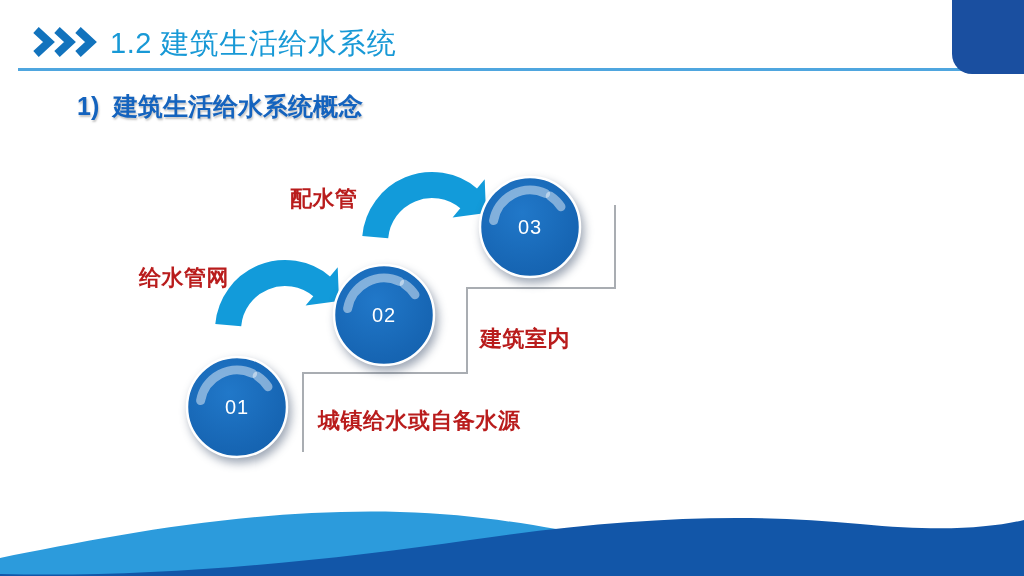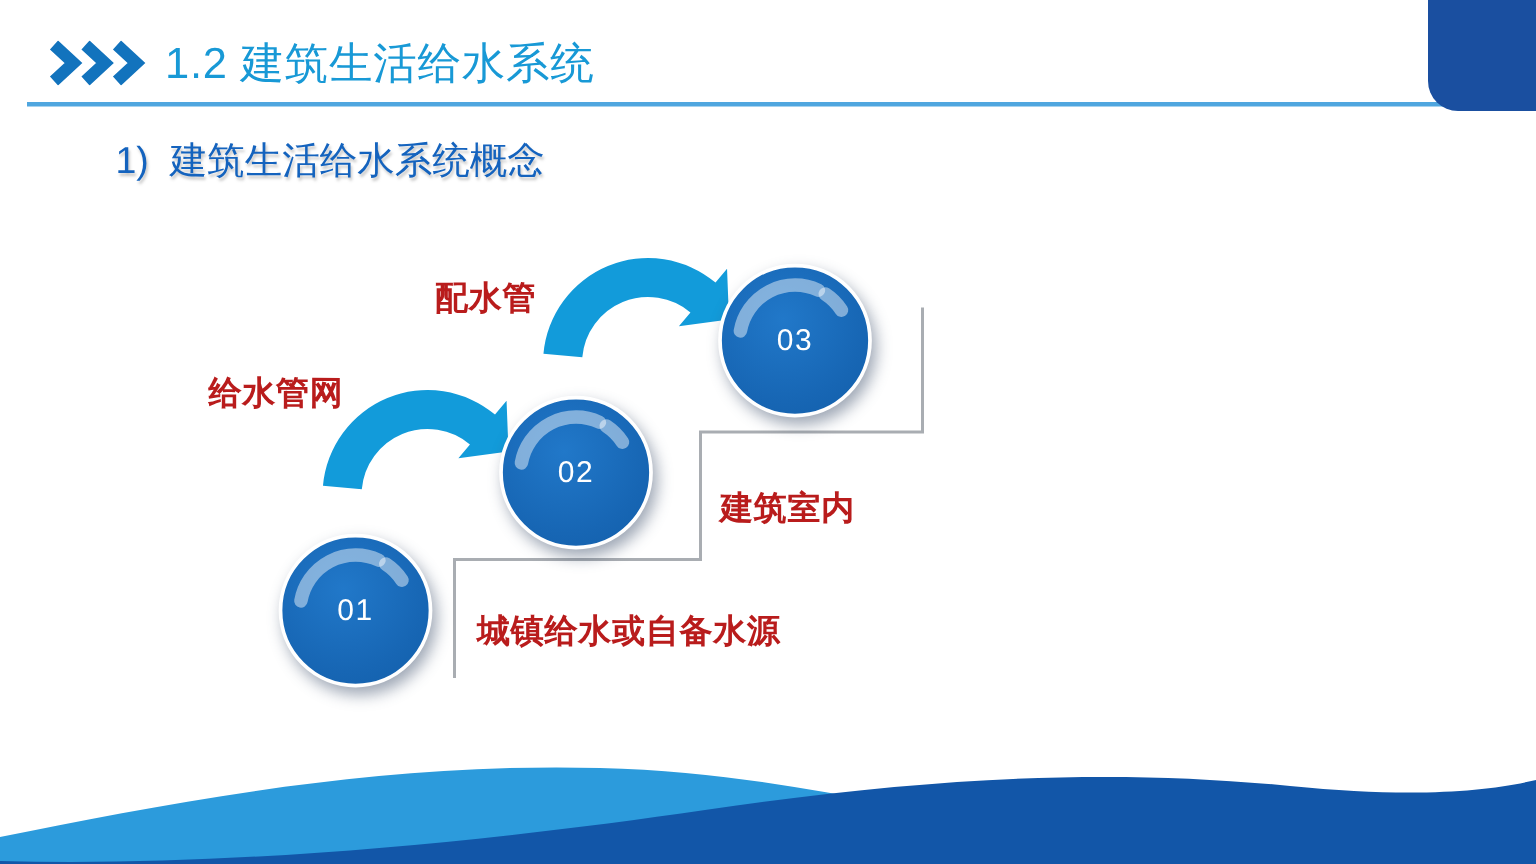--- a/index.html
+++ b/index.html
@@ -15,21 +15,21 @@
   .chevrons{position:absolute;left:33px;top:27px;z-index:3;}
   .page-title{
     position:absolute;left:110px;top:26px;font-size:29px;line-height:34px;
     color:#1899D6;letter-spacing:0.5px;z-index:3;white-space:pre;
   }
   .divider{
     position:absolute;left:18px;top:68px;width:945px;height:3px;
     background:#4FA6DF;z-index:1;
   }
   .section-heading{
-    position:absolute;left:77px;top:90px;font-size:25px;font-weight:400;
+    position:absolute;left:77px;top:90px;font-size:25px;font-weight:700;
     color:#1463BE;white-space:pre;z-index:3;
     text-shadow:1px 2px 2px rgba(110,110,110,0.40);
   }
   
   .diagram{position:absolute;left:0;top:0;z-index:4;}
   .step-line{fill:none;stroke:#A9ADB2;stroke-width:2;}
   .arrow{fill:#129BDA;}
   .circle-g{filter:drop-shadow(3px 5px 5px rgba(40,60,90,0.45));}
   .circle-g circle{fill:url(#cg);stroke:#ffffff;stroke-width:2.5;}
   .gloss{fill:none;stroke:rgba(255,255,255,0.45);stroke-width:9;stroke-linecap:round;}
@@ -109,21 +109,21 @@
     </g>
 
     <g class="circle-g">
       <circle cx="530" cy="227" r="50"></circle>
       <path class="gloss" d="M493.6 220.6 A37 37 0 0 1 545.6 193.5"></path>
       <path class="gloss" d="M550.2 196.0 A37 37 0 0 1 561.0 206.8"></path>
       <text class="stage-number" x="530" y="227">03</text>
     </g>
   </svg>
 
-  <div class="lbl" style="left:139px;top:247px">给水管网</div>
+  <div class="lbl" style="left:139px;top:263px">给水管网</div>
   <div class="lbl" style="left:290px;top:184px">配水管</div>
   <div class="lbl" style="left:480px;top:324px">建筑室内</div>
   <div class="lbl" style="left:318px;top:406px">城镇给水或自备水源</div>
 
   <svg class="waves" width="1024" height="76" viewBox="0 0 1024 76">
     <path fill="#2C9BDC" d="M0 58 C110 36 250 8 400 12 C520 15 600 42 710 53 C830 65 940 56 1024 38 L1024 76 L0 76 Z"></path>
     <path fill="#1256A8" d="M0 74 C150 78 320 62 470 40 C620 18 740 12 860 24 C940 32 990 28 1024 20 L1024 76 L0 76 Z"></path>
   </svg>
 
 </div>

